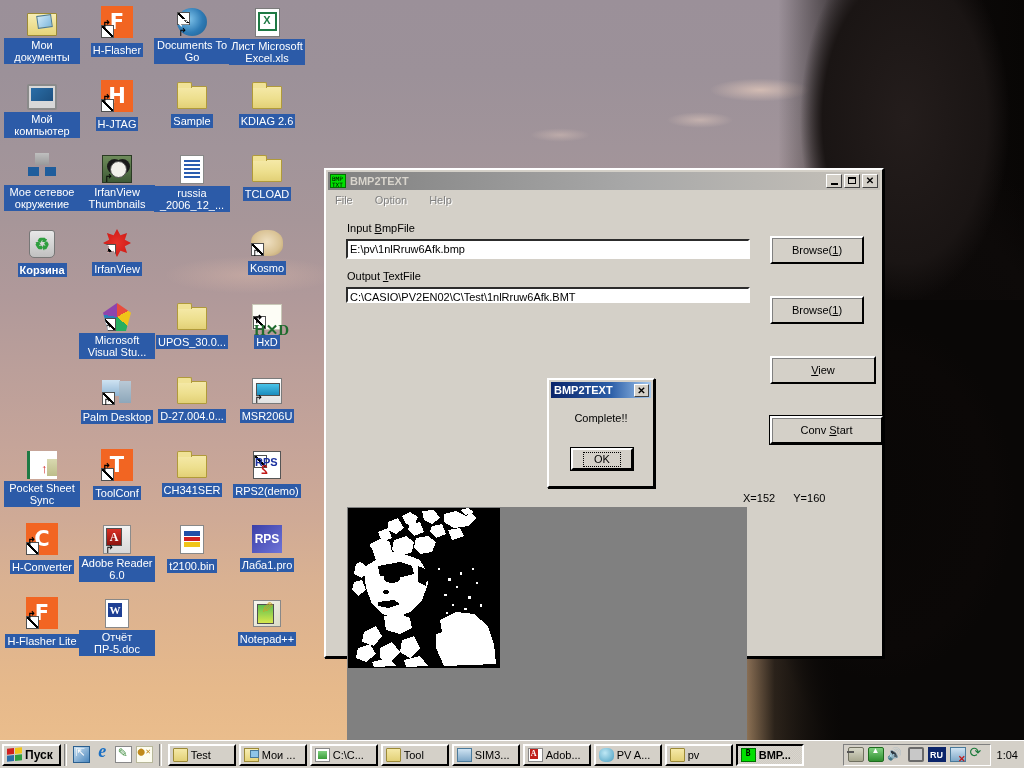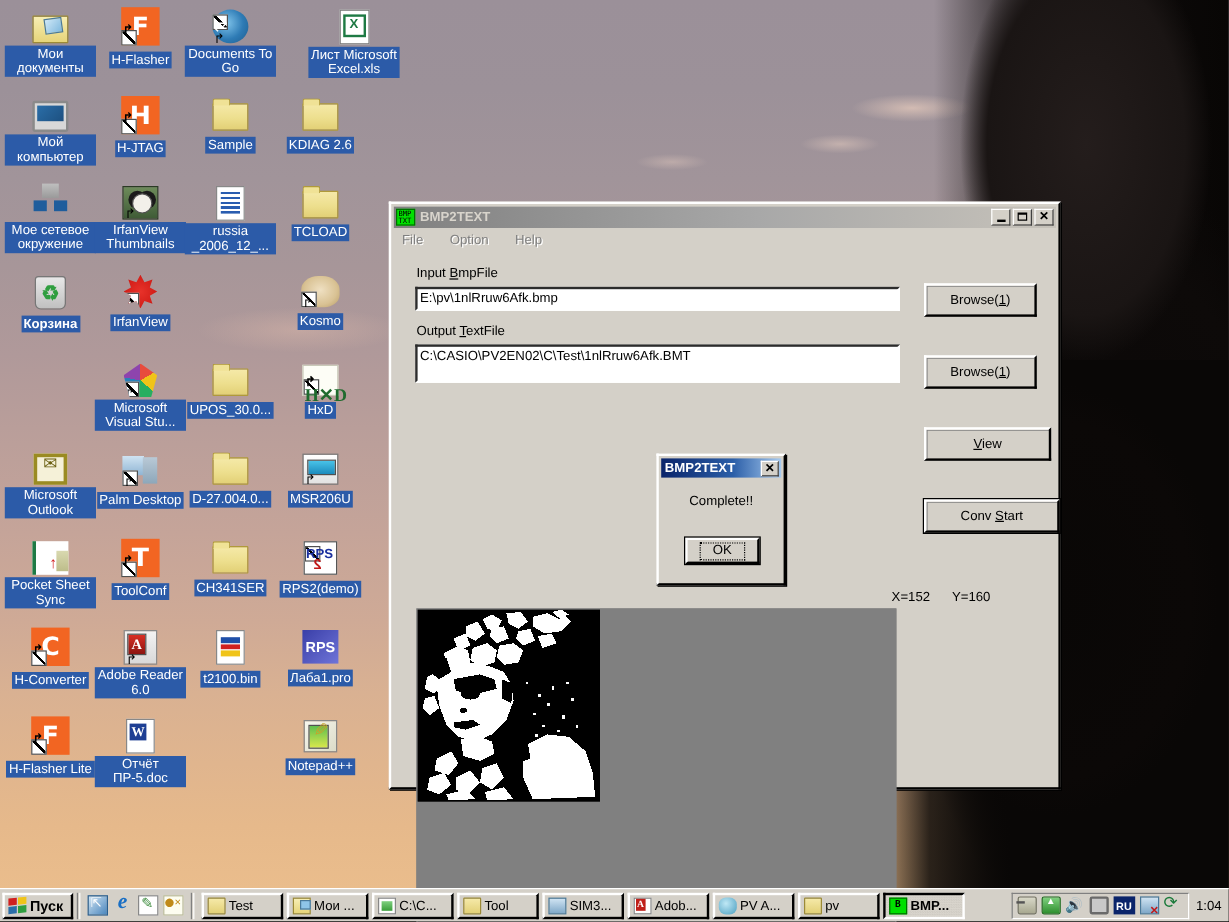--- a/index.html
+++ b/index.html
@@ -492,36 +492,35 @@
 </head>
 <body>
 
 <div id="wallpaper"></div>
 <div id="skin-patch"></div>
 
 <div id="desktop-icons">
     <div class="dicon" style="left: 4px; top: 6px;"><div class="glyph ic-mydocs"></div><div class="lbl">Мои документы</div></div>
     <div class="dicon" style="left: 79px; top: 6px;"><div class="glyph ic-orange shortcut">F</div><div class="lbl">H-Flasher</div></div>
     <div class="dicon" style="left: 154px; top: 6px;"><div class="glyph ic-dtg shortcut"></div><div class="lbl">Documents To Go</div></div>
-    <div class="dicon" style="left: 229px; top: 6px; margin-left: 28px;"><div class="glyph ic-xls"></div><div class="lbl">Лист Microsoft Excel.xls</div></div>
+    <div class="dicon" style="left: 229px; top: 6px;"><div class="glyph ic-xls"></div><div class="lbl">Лист Microsoft Excel.xls</div></div>
     <div class="dicon" style="left: 4px; top: 80px;"><div class="glyph ic-mycomp"></div><div class="lbl">Мой компьютер</div></div>
     <div class="dicon" style="left: 79px; top: 80px;"><div class="glyph ic-orange shortcut">H</div><div class="lbl">H-JTAG</div></div>
     <div class="dicon" style="left: 154px; top: 80px;"><div class="glyph ic-folder"></div><div class="lbl">Sample</div></div>
     <div class="dicon" style="left: 229px; top: 80px;"><div class="glyph ic-folder"></div><div class="lbl">KDIAG 2.6</div></div>
     <div class="dicon" style="left: 4px; top: 153px;"><div class="glyph ic-netplaces"></div><div class="lbl">Мое сетевое окружение</div></div>
     <div class="dicon" style="left: 79px; top: 153px;"><div class="glyph ic-panda shortcut"></div><div class="lbl">IrfanView Thumbnails</div></div>
     <div class="dicon" style="left: 154px; top: 153px;"><div class="glyph ic-doc"></div><div class="lbl">russia _2006_12_...</div></div>
     <div class="dicon" style="left: 229px; top: 153px;"><div class="glyph ic-folder"></div><div class="lbl">TCLOAD</div></div>
     <div class="dicon" style="left: 4px; top: 227px; font-weight: bold;"><div class="glyph ic-recycle"></div><div class="lbl">Корзина</div></div>
     <div class="dicon" style="left: 79px; top: 227px;"><div class="glyph ic-irfan shortcut"></div><div class="lbl">IrfanView</div></div>
     <div class="dicon" style="left: 229px; top: 227px;"><div class="glyph ic-kosmo shortcut"></div><div class="lbl">Kosmo</div></div>
     <div class="dicon" style="left: 79px; top: 301px;"><div class="glyph ic-msvs shortcut"></div><div class="lbl">Microsoft Visual Stu...</div></div>
     <div class="dicon" style="left: 154px; top: 301px;"><div class="glyph ic-folder"></div><div class="lbl">UPOS_30.0...</div></div>
     <div class="dicon" style="left: 229px; top: 301px;"><div class="glyph ic-hxd shortcut"></div><div class="lbl">HxD</div></div>
-    <div class="dicon" style="left: 4px; top: 375px;"><div class="glyph ic-outlook"></div><div class="lbl">Microsoft Outlook</div></div>
     <div class="dicon" style="left: 79px; top: 375px;"><div class="glyph ic-palm shortcut"></div><div class="lbl">Palm Desktop</div></div>
     <div class="dicon" style="left: 154px; top: 375px;"><div class="glyph ic-folder"></div><div class="lbl">D-27.004.0...</div></div>
     <div class="dicon" style="left: 229px; top: 375px;"><div class="glyph ic-msr shortcut"></div><div class="lbl">MSR206U</div></div>
     <div class="dicon" style="left: 4px; top: 449px;"><div class="glyph ic-pocket"></div><div class="lbl">Pocket Sheet Sync</div></div>
     <div class="dicon" style="left: 79px; top: 449px;"><div class="glyph ic-orange shortcut">T</div><div class="lbl">ToolConf</div></div>
     <div class="dicon" style="left: 154px; top: 449px;"><div class="glyph ic-folder"></div><div class="lbl">CH341SER</div></div>
     <div class="dicon" style="left: 229px; top: 449px;"><div class="glyph ic-rps2 shortcut"></div><div class="lbl">RPS2(demo)</div></div>
     <div class="dicon" style="left: 4px; top: 523px;"><div class="glyph ic-orange shortcut">C</div><div class="lbl">H-Converter</div></div>
     <div class="dicon" style="left: 79px; top: 523px;"><div class="glyph ic-adobe shortcut"></div><div class="lbl">Adobe Reader 6.0</div></div>
     <div class="dicon" style="left: 154px; top: 523px;"><div class="glyph ic-bin"></div><div class="lbl">t2100.bin</div></div>
@@ -556,21 +555,21 @@
 
   <div class="win-body">
 
     <div class="field-label" style="left:18px; top:10px;"><span>Input </span><u>B</u><span>mpFile</span></div>
     <div class="textfield" style="left:17px; top:27px; width:404px; height:20px;">E:\pv\1nlRruw6Afk.bmp</div>
     <div class="win-btn" style="left:441px; top:24px; width:94px; height:28px;">
         <span><span>Browse(</span><u>1</u><span>)</span></span>
       </div>
 
     <div class="field-label" style="left:18px; top:58px;"><span>Output </span><u>T</u><span>extFile</span></div>
-    <div class="textfield" style="left:17px; top:75px; width:404px; height:32px;">C:\CASIO\PV2EN02\C\Test\1nlRruw6Afk.BMT</div>
+    <div class="textfield" style="left:17px; top:75px; width:404px; height:16px;">C:\CASIO\PV2EN02\C\Test\1nlRruw6Afk.BMT</div>
     <div class="win-btn" style="left:441px; top:84px; width:94px; height:28px;">
         <span><span>Browse(</span><u>1</u><span>)</span></span>
       </div>
 
     <div class="win-btn" style="left:441px; top:144px; width:106px; height:28px;">
         <span><u>V</u><span>iew</span></span>
       </div>
     <div class="win-btn default" style="left:441px; top:204px; width:113px; height:28px;justify-content:center;">
         <span><span>Conv </span><u>S</u><span>tart</span></span>
       </div>

